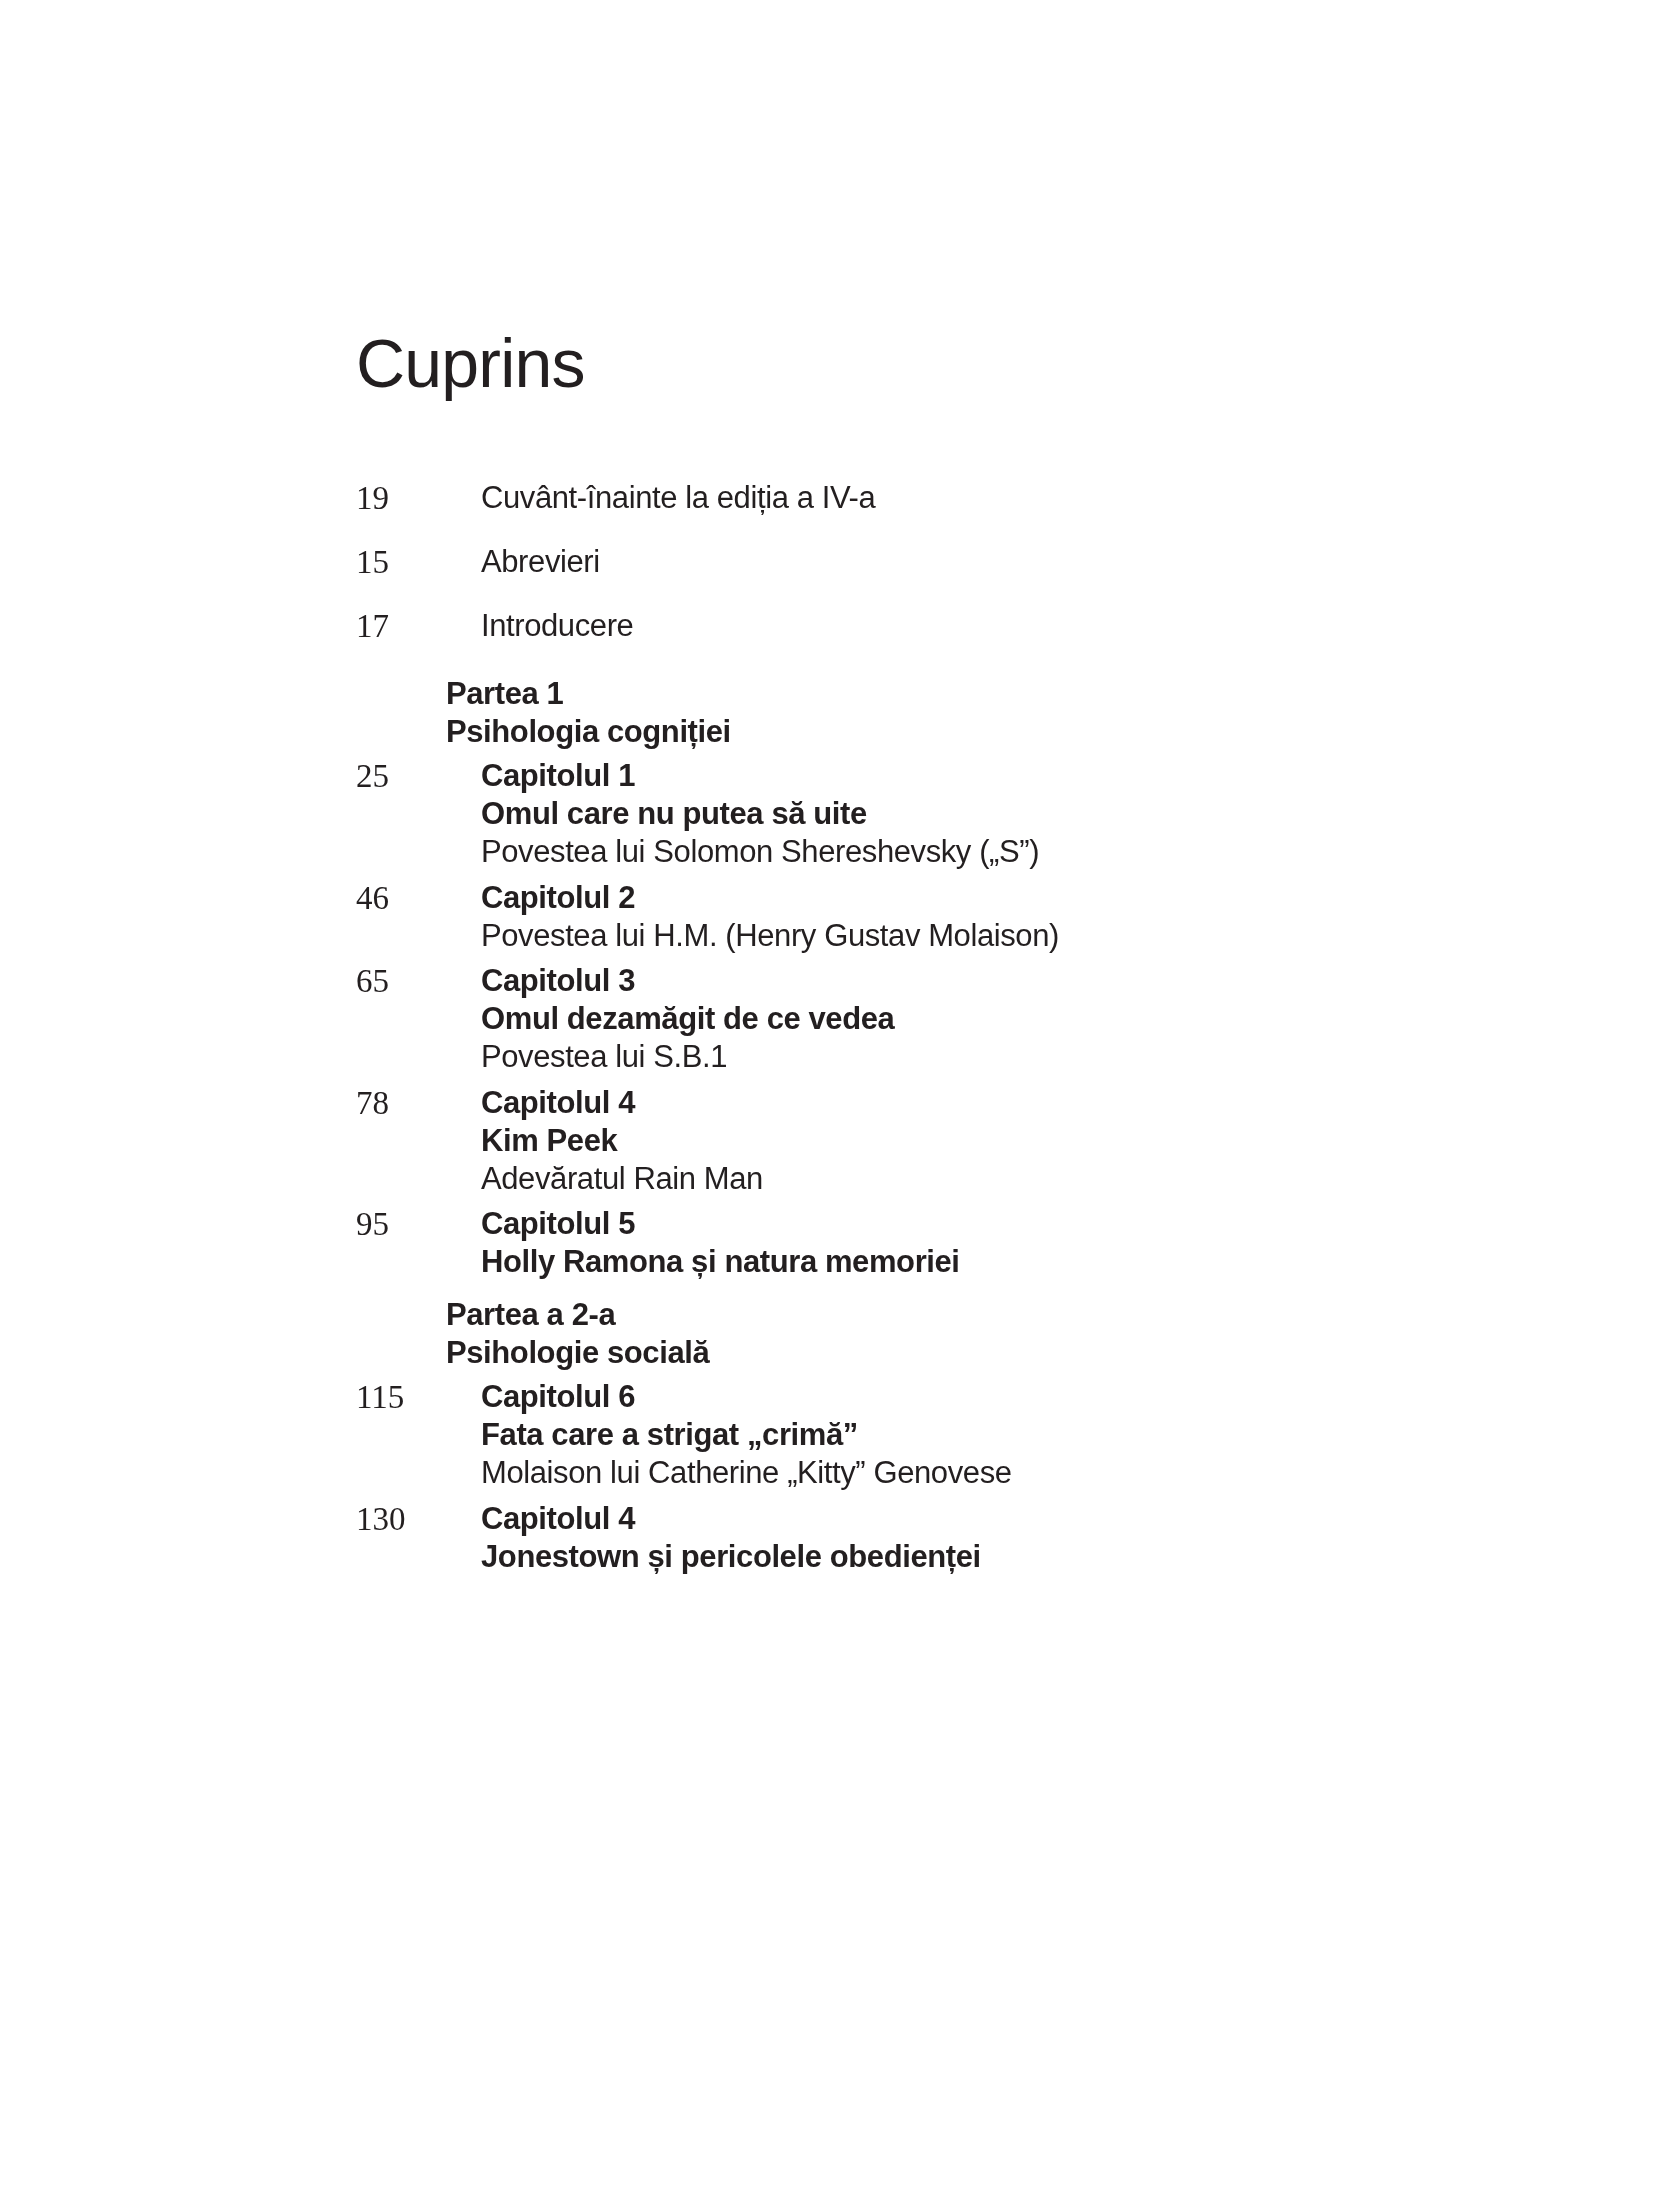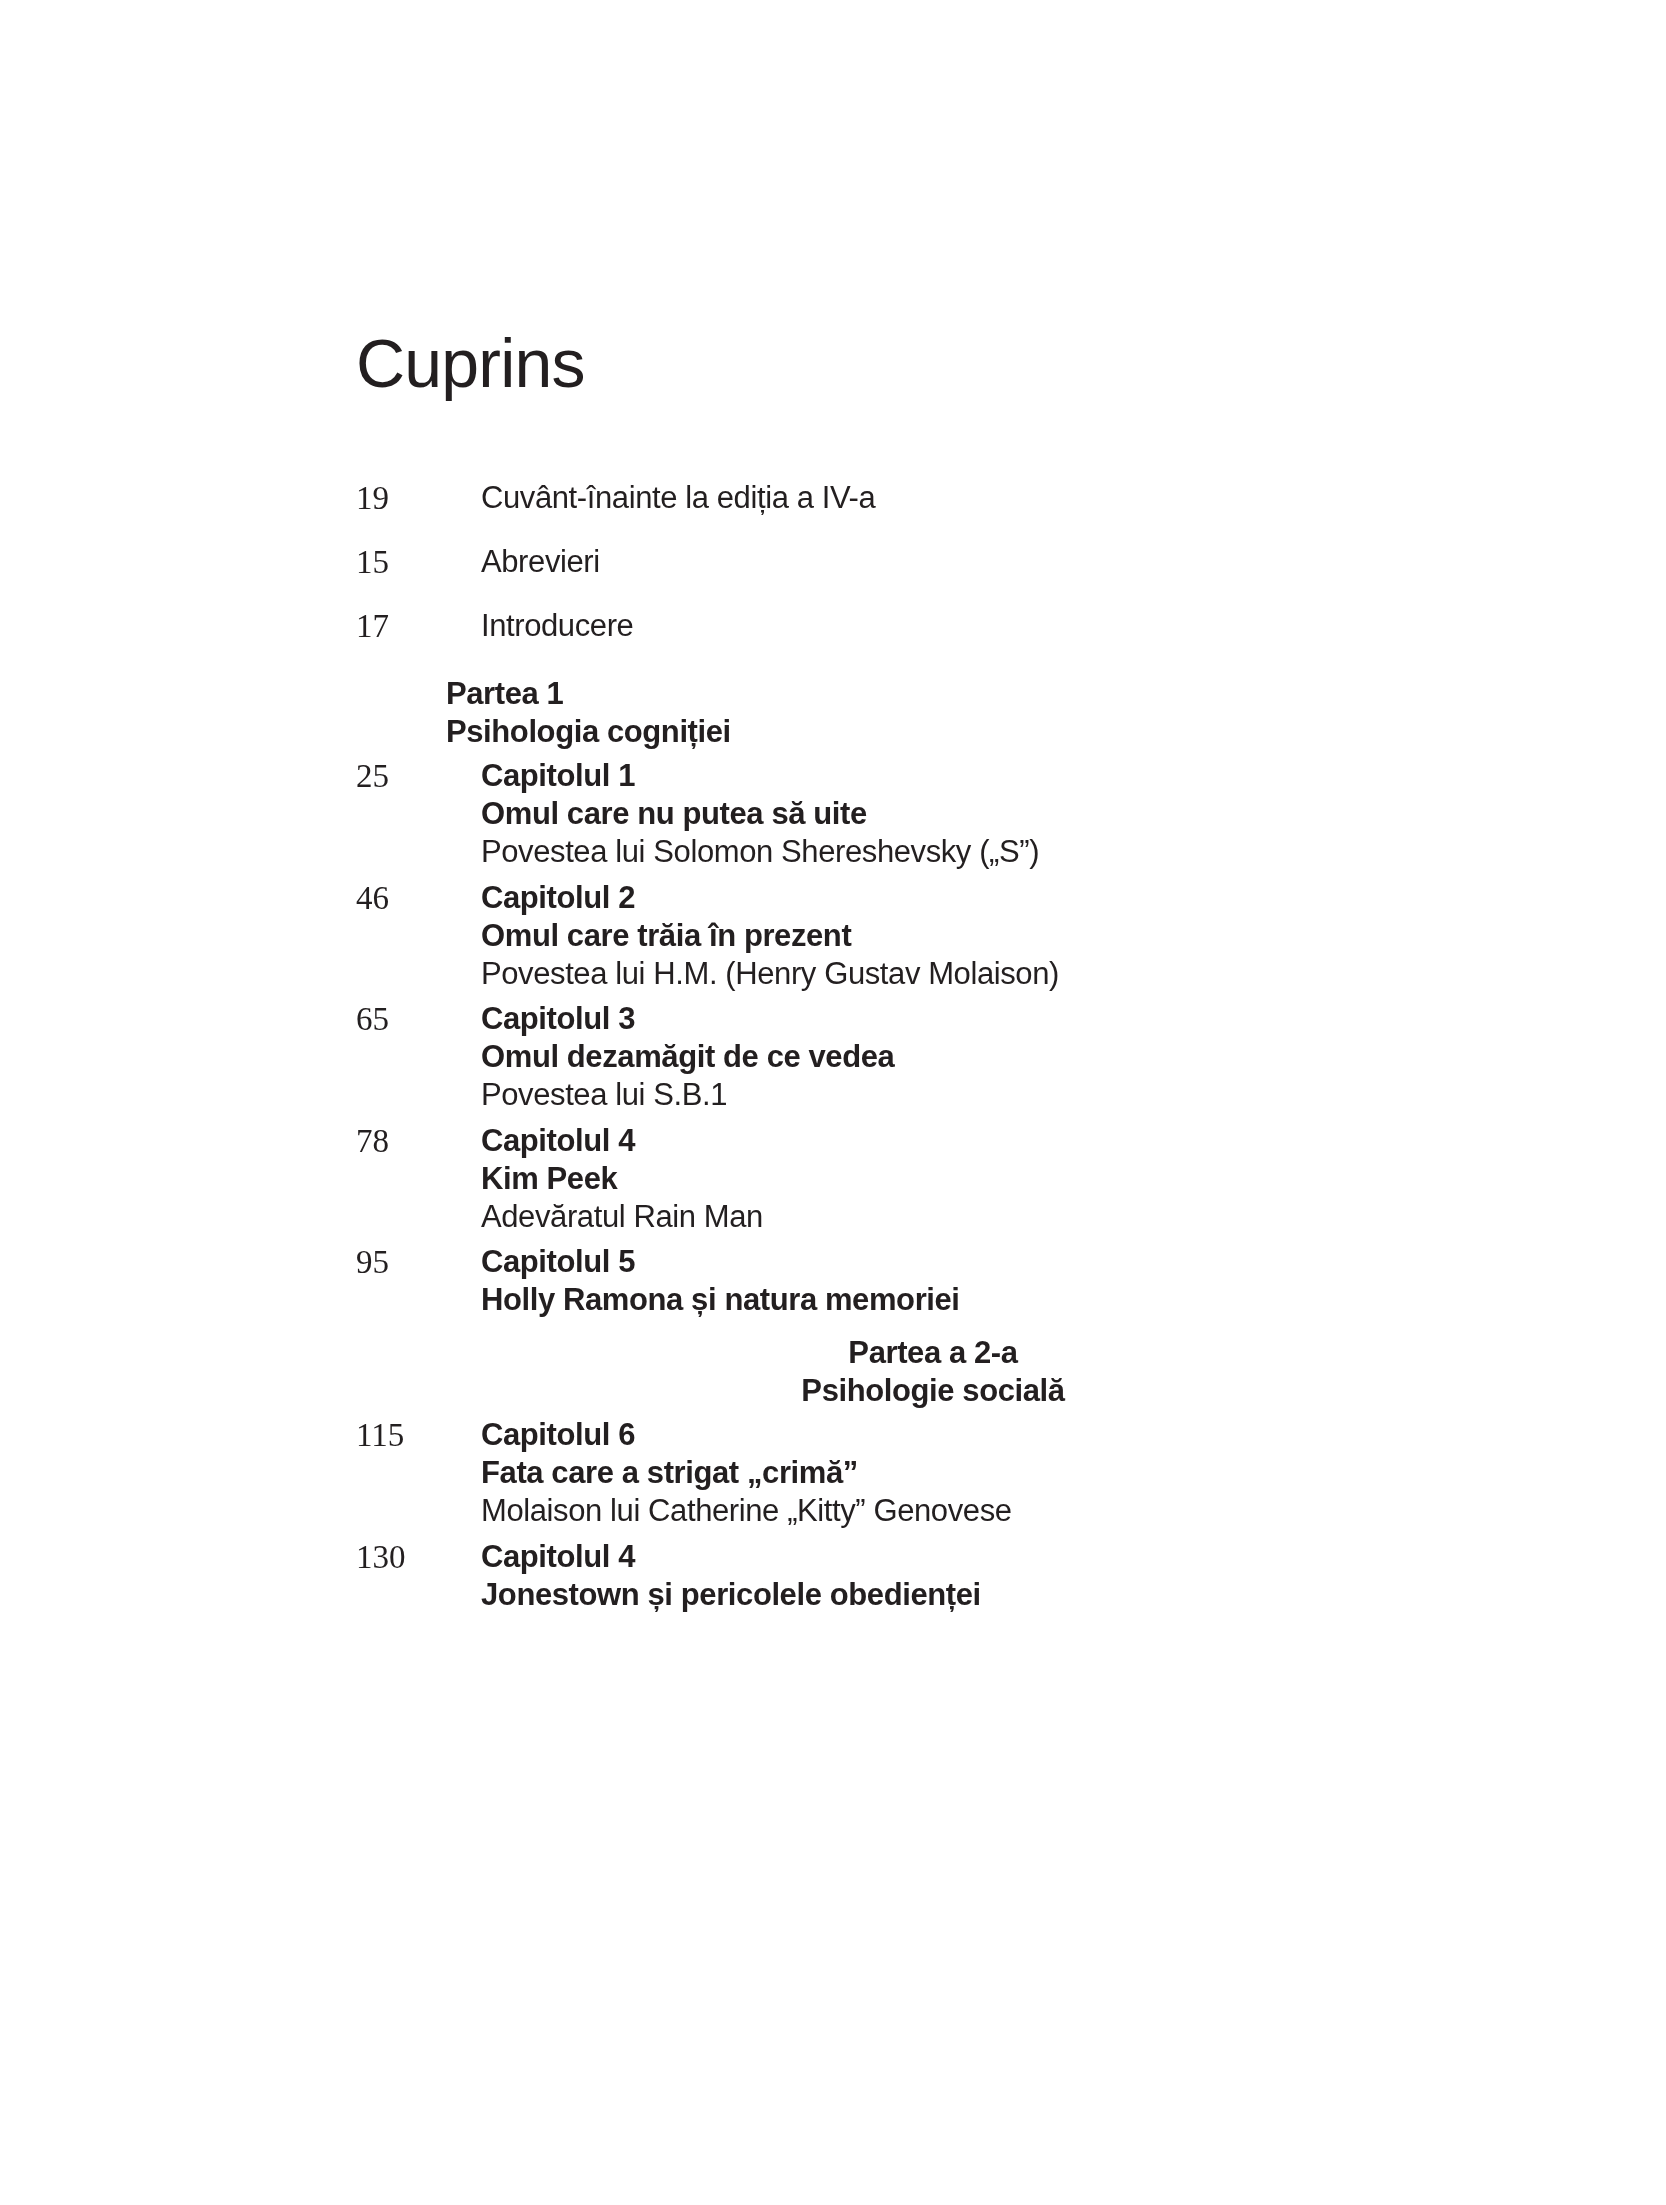--- a/index.html
+++ b/index.html
@@ -47,21 +47,20 @@
   }
   .fm-row {
     margin-bottom: 26px;
   }
   .part-heading {
     margin: 30px 0 6px 90px;
     font-weight: 700;
   }
   .part-heading.second {
     margin-top: 15px;
-    text-align: center;
   }
   .chapter {
     margin-bottom: 7.6px;
   }
   .bold {
     font-weight: 700;
   }
   .regular {
     font-weight: 400;
   }
@@ -97,21 +96,20 @@
       <div class="bold">Capitolul 1</div>
       <div class="bold">Omul care nu putea să uite</div>
       <div class="regular">Povestea lui Solomon Shereshevsky („S”)</div>
     </div>
   </div>
 
   <div class="row chapter">
     <div class="num">46</div>
     <div class="chapter-text">
       <div class="bold">Capitolul 2</div>
-      <div class="bold">Omul care trăia în prezent</div>
       <div class="regular">Povestea lui H.M. (Henry Gustav Molaison)</div>
     </div>
   </div>
 
   <div class="row chapter">
     <div class="num">65</div>
     <div class="chapter-text">
       <div class="bold">Capitolul 3</div>
       <div class="bold">Omul dezamăgit de ce vedea</div>
       <div class="regular">Povestea lui S.B.1</div>

